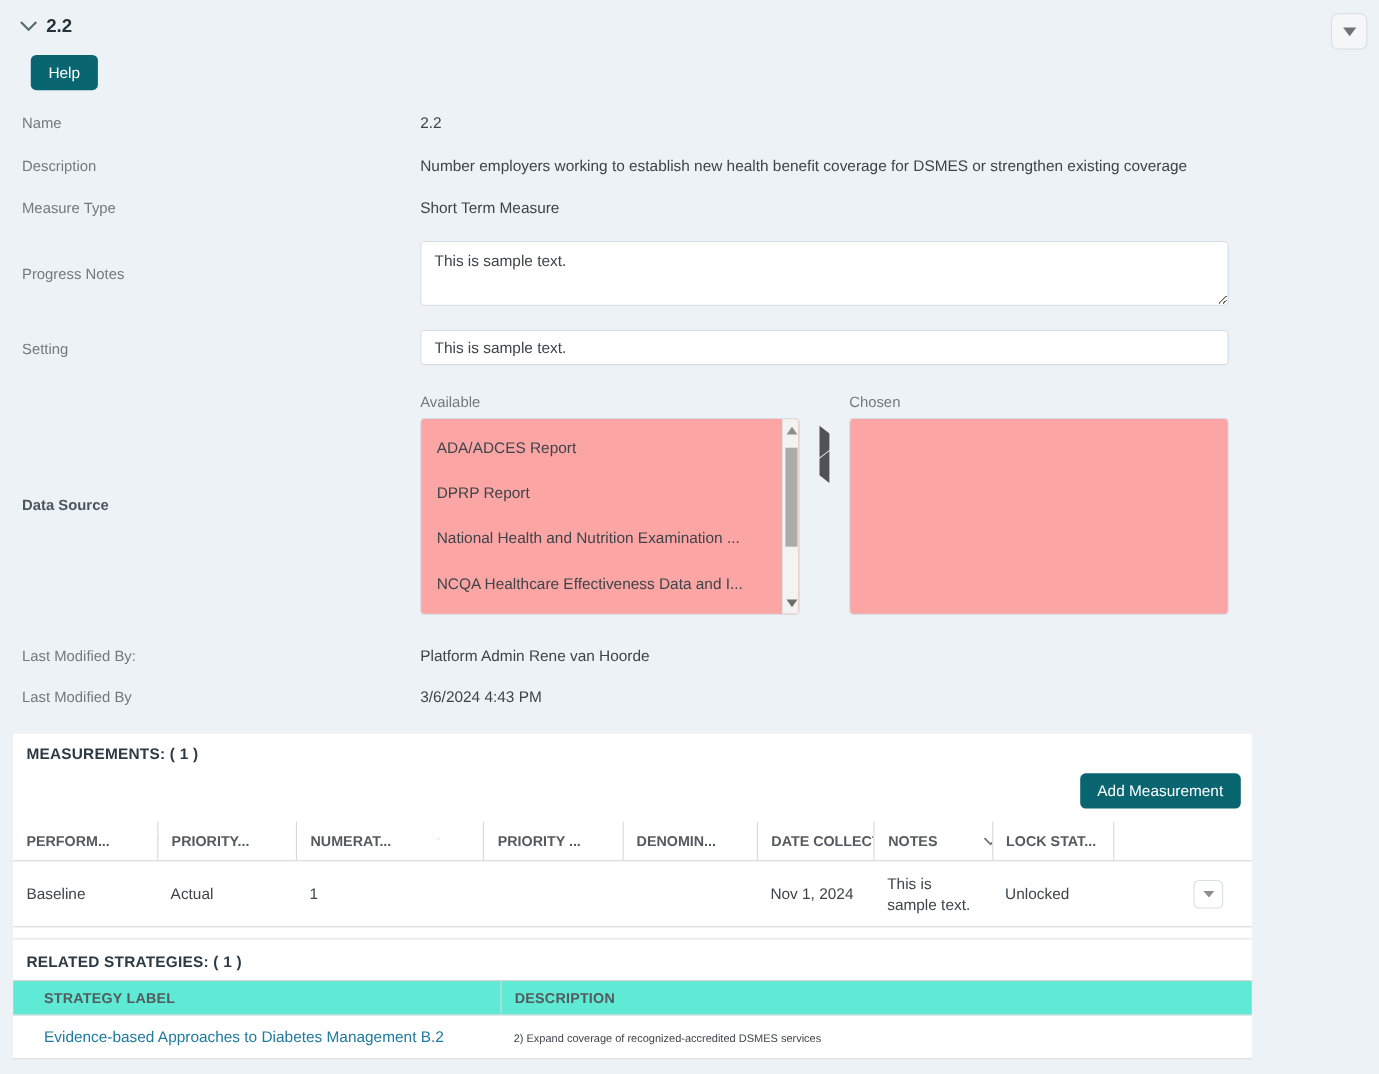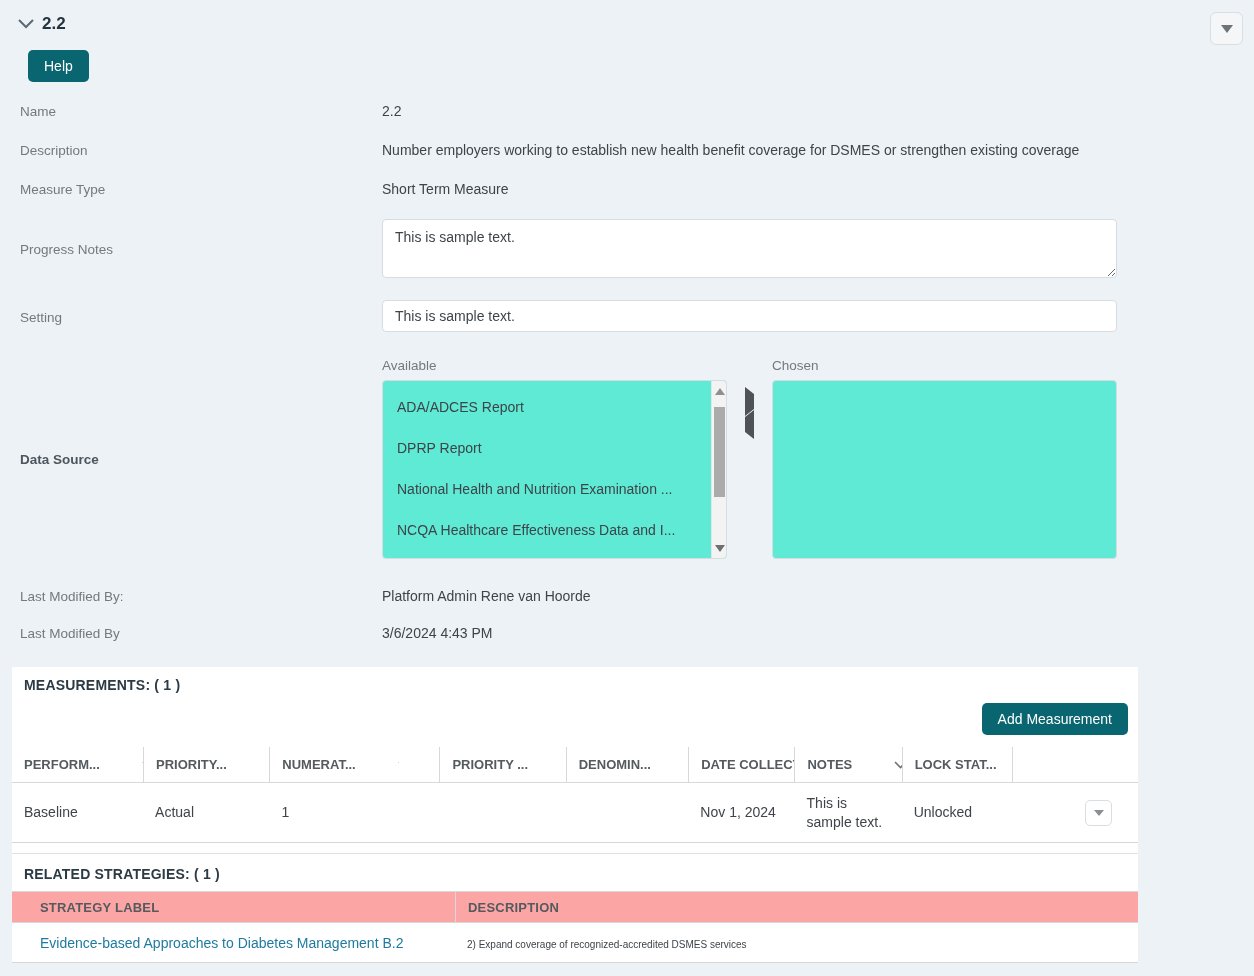--- a/index.html
+++ b/index.html
@@ -37,21 +37,21 @@
     width:735px; border:1px solid #d7dce1; border-radius:4px; background:#fff;
     font-family:inherit; font-size:14px; color:#3e4449; padding:6px 12px;
   }
   .text-area { height:59px; padding-top:9px; resize:both; }
   .text-input { height:32px; }
   
   .ds-wrap { display:flex; }
   .ds-col { display:flex; flex-direction:column; }
   .ds-head { font-size:13.5px; color:#73797e; margin-bottom:7px; }
   .listbox {
-    width:345px; height:179px; background:#5eead4; border:1px solid #d7dce1; border-radius:4px;
+    width:345px; height:179px; background:#fca5a5; border:1px solid #d7dce1; border-radius:4px;
     position:relative; overflow:hidden;
   }
   .listbox ul { list-style:none; padding-top:5px; }
   .listbox li {
     height:41px; display:flex; align-items:center; padding:0 20px 0 14px;
     font-size:14px; color:#3e4449; white-space:nowrap; overflow:hidden; cursor:pointer;
   }
   .scrollbar {
     position:absolute; top:0; right:0; width:15px; height:100%;
     background:#f3f3f3; border-left:1px solid #e4e4e4;
@@ -80,21 +80,21 @@
   .chev-icon { flex:none; margin-left:6px; display:flex; }
   .m-row { display:flex; min-height:60px; border-bottom:1px solid #d8d8d8; align-items:center; }
   .m-cell { font-size:14px; color:#3e4449; padding:0 6px 0 12px; line-height:19px; }
   .row-action-btn {
     width:27px; height:26px; background:#fff; border:1px solid #d9dee3; border-radius:5px;
     display:flex; align-items:center; justify-content:center; cursor:pointer; margin-left:auto; margin-right:20px;
   }
   
   .related { border-top:1px solid #e2e2e2; margin-top:10px; padding-top:12px; }
   .r-title { font-size:14px; font-weight:700; color:#2c3a44; padding-left:12px; letter-spacing:.2px; margin-bottom:9px; }
-  .r-head { display:flex; height:32px; background:#fca5a5; border-top:1px solid #d8d8d8; border-bottom:1px solid #d8d8d8; align-items:center; }
+  .r-head { display:flex; height:32px; background:#5eead4; border-top:1px solid #d8d8d8; border-bottom:1px solid #d8d8d8; align-items:center; }
   .r-hcell { font-size:13px; font-weight:700; color:#545a5e; letter-spacing:.2px; }
   .r-hcell.c1 { width:443px; padding-left:28px; }
   .r-hcell.c2 { width:683px; padding-left:12px; border-left:1px solid #d8d8d8; height:100%; display:flex; align-items:center; }
   .r-row { display:flex; height:40px; align-items:center; border-bottom:1px solid #d8d8d8; }
   .r-cell.c1 { width:443px; padding-left:28px; }
   .r-cell.c2 { width:683px; padding-left:12px; }
   .strategy-link { font-size:14px; color:#1e7a9e; text-decoration:none; cursor:pointer; }
   .r-desc { font-size:10px; color:#3e4449; }
   
   .w0{width:136px;} .w1{width:131px;} .w2{width:135px;} .w3{width:131px;margin-left:40px;} .w4{width:127px;}

